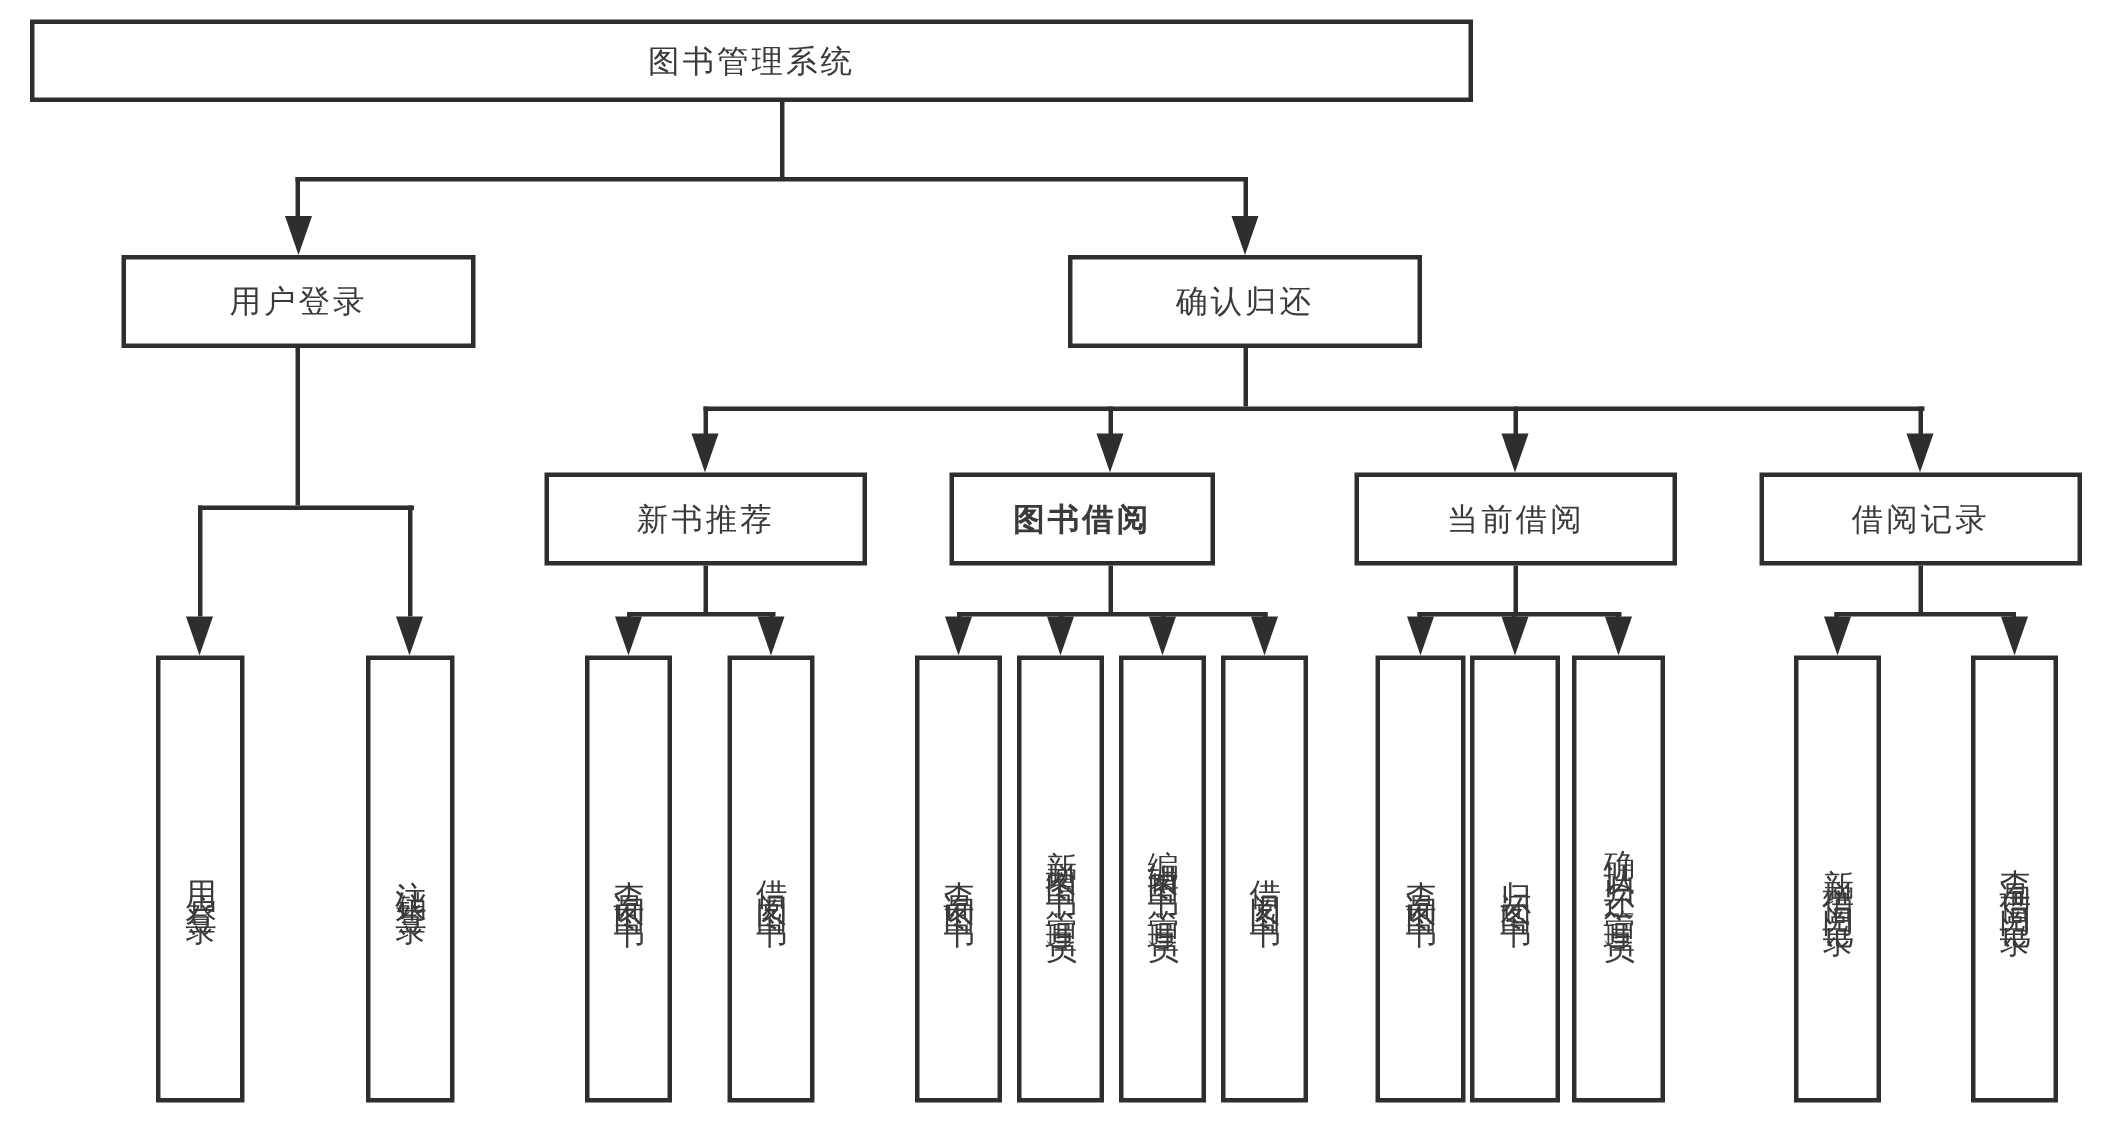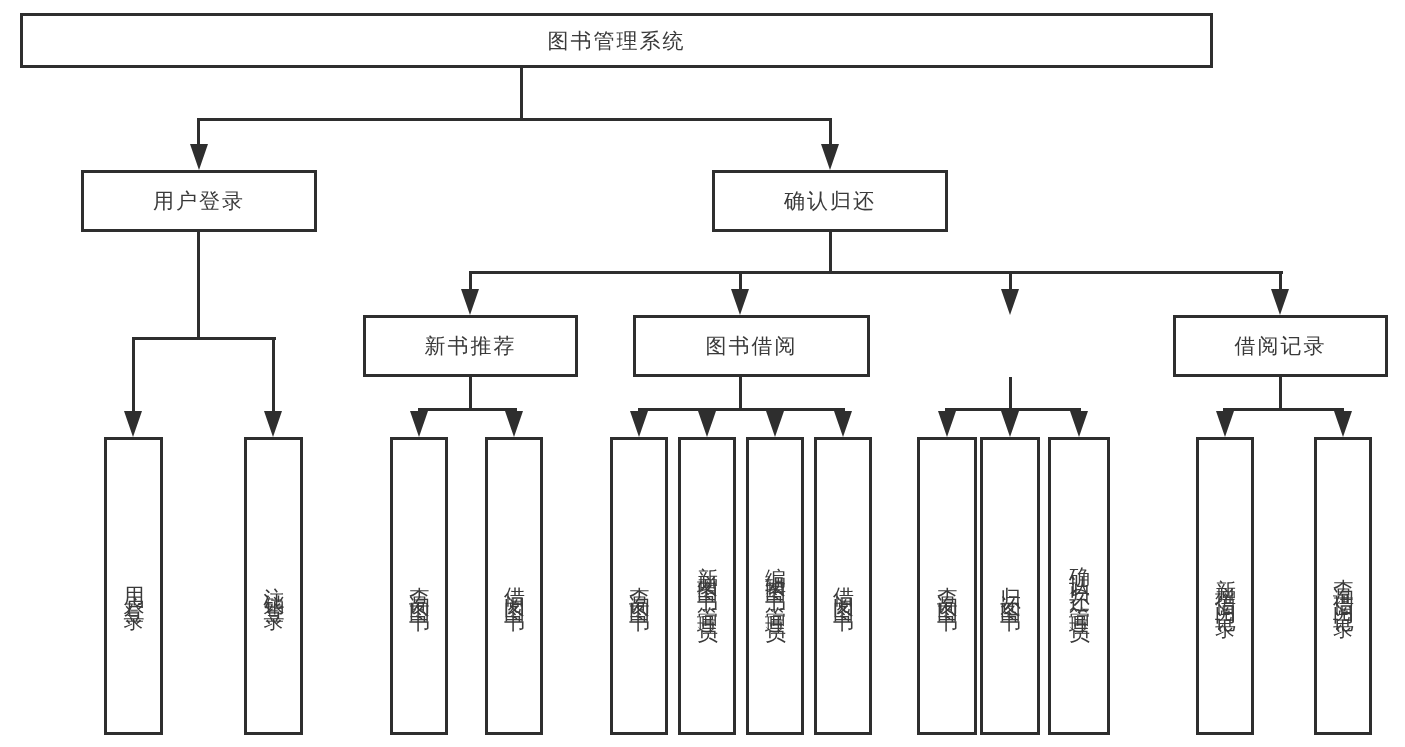--- a/index.html
+++ b/index.html
@@ -29,21 +29,21 @@
   .watermark{
     position:absolute;left:1186px;top:713px;font-size:19px;color:#b6b6bc;
     z-index:5;white-space:nowrap;letter-spacing:1px;
   }
 </style>
 </head>
 <body>
 
 <div class="stage">
 
-  <div class="box" style="left:20px;top:13px;width:1193px;height:55px;">
+  <div class="box" style="left:20px;top:13px;width:962px;height:55px;">
     <span class="lbl">图书管理系统</span>
   </div>
 
   <div class="vline" style="left:520px;top:68px;height:50px;"></div>
   <div class="hline" style="left:197px;top:118px;width:635px;"></div>
   <div class="vline" style="left:197px;top:118px;height:28px;"></div>
   <div class="vline" style="left:829px;top:118px;height:28px;"></div>
   <div class="arr" style="left:190px;top:144px;"></div>
   <div class="arr" style="left:821px;top:144px;"></div>
 
@@ -68,22 +68,25 @@
   <div class="vline" style="left:1009px;top:271px;height:20px;"></div>
   <div class="vline" style="left:1279px;top:271px;height:20px;"></div>
   <div class="arr" style="left:461px;top:289px;"></div>
   <div class="arr" style="left:731px;top:289px;"></div>
   <div class="arr" style="left:1001px;top:289px;"></div>
   <div class="arr" style="left:1271px;top:289px;"></div>
 
   <div class="box" style="left:363px;top:315px;width:215px;height:62px;">
     <span class="lbl">新书推荐</span>
   </div>
-  <div class="box" style="left:633px;top:315px;width:237px;height:62px;">
+  <div class="box" style="left:633px;top:315px;width:177px;height:62px;font-weight:bold;">
     <span class="lbl">图书借阅</span>
+  </div>
+  <div class="box" style="left:903px;top:315px;width:215px;height:62px;">
+    <span class="lbl">当前借阅</span>
   </div>
   <div class="box" style="left:1173px;top:315px;width:215px;height:62px;">
     <span class="lbl">借阅记录</span>
   </div>
 
   <div class="vline" style="left:469px;top:377px;height:31px;"></div>
   <div class="vline" style="left:739px;top:377px;height:31px;"></div>
   <div class="vline" style="left:1009px;top:377px;height:31px;"></div>
   <div class="vline" style="left:1279px;top:377px;height:31px;"></div>
 

